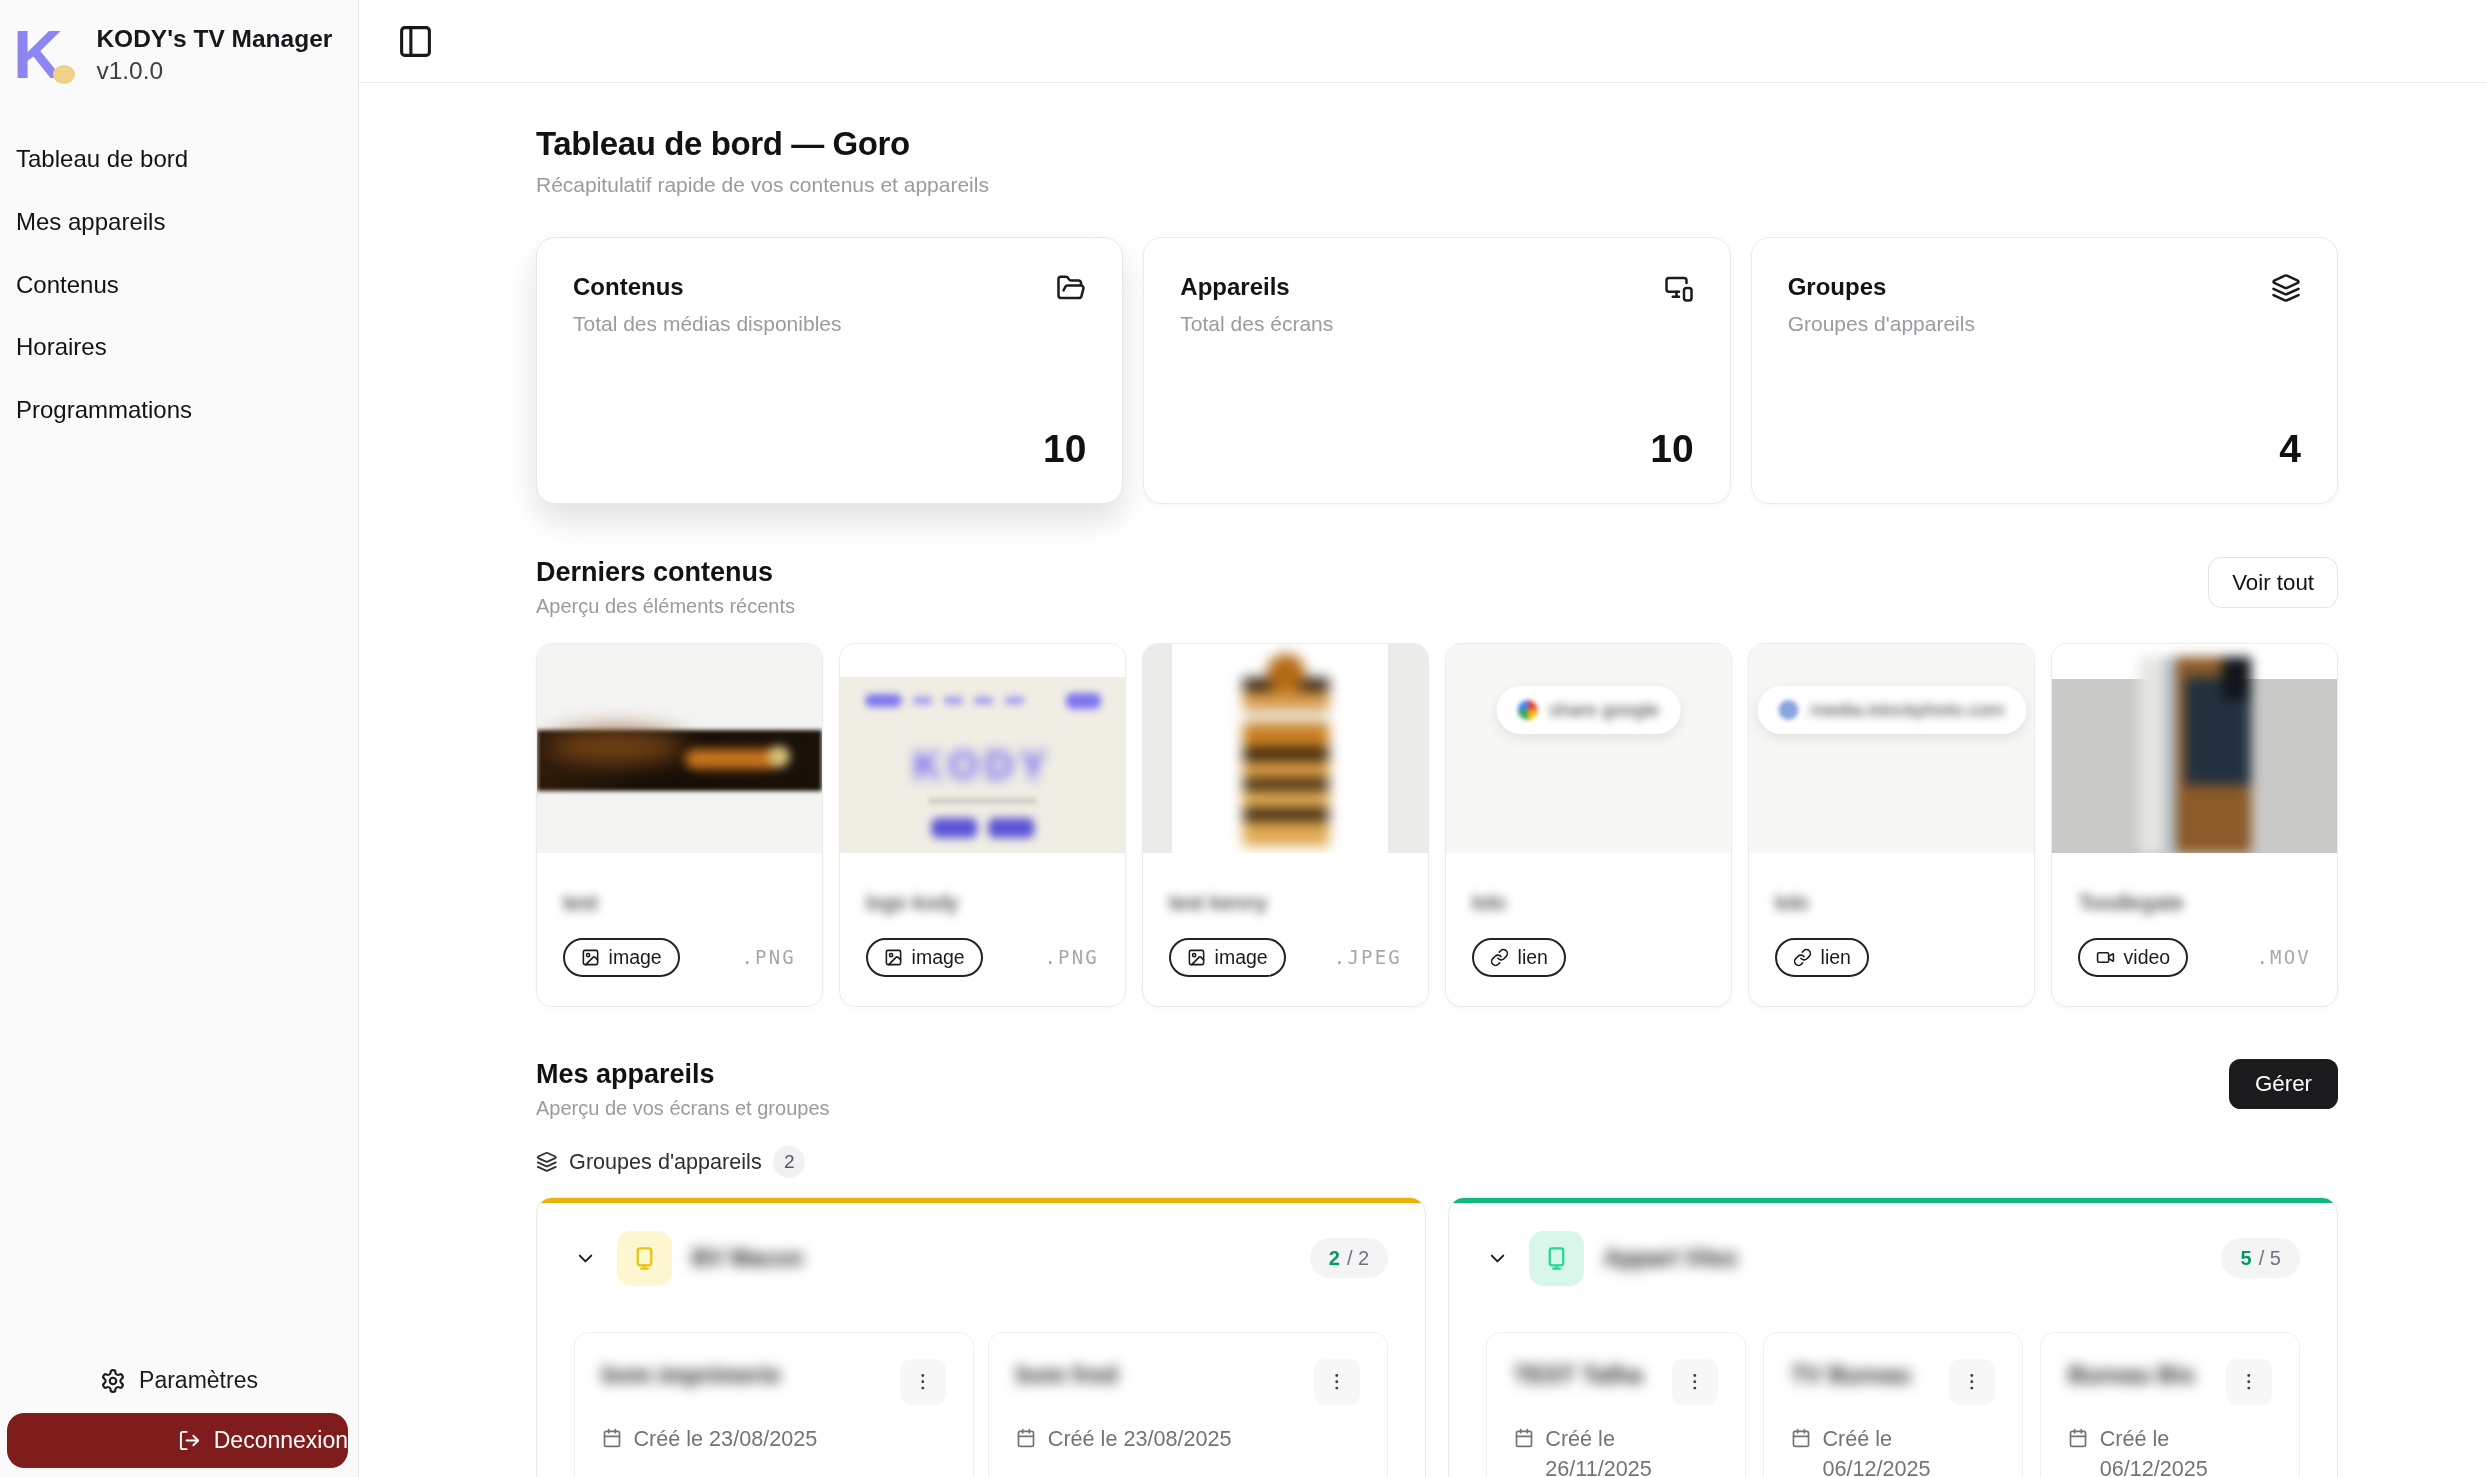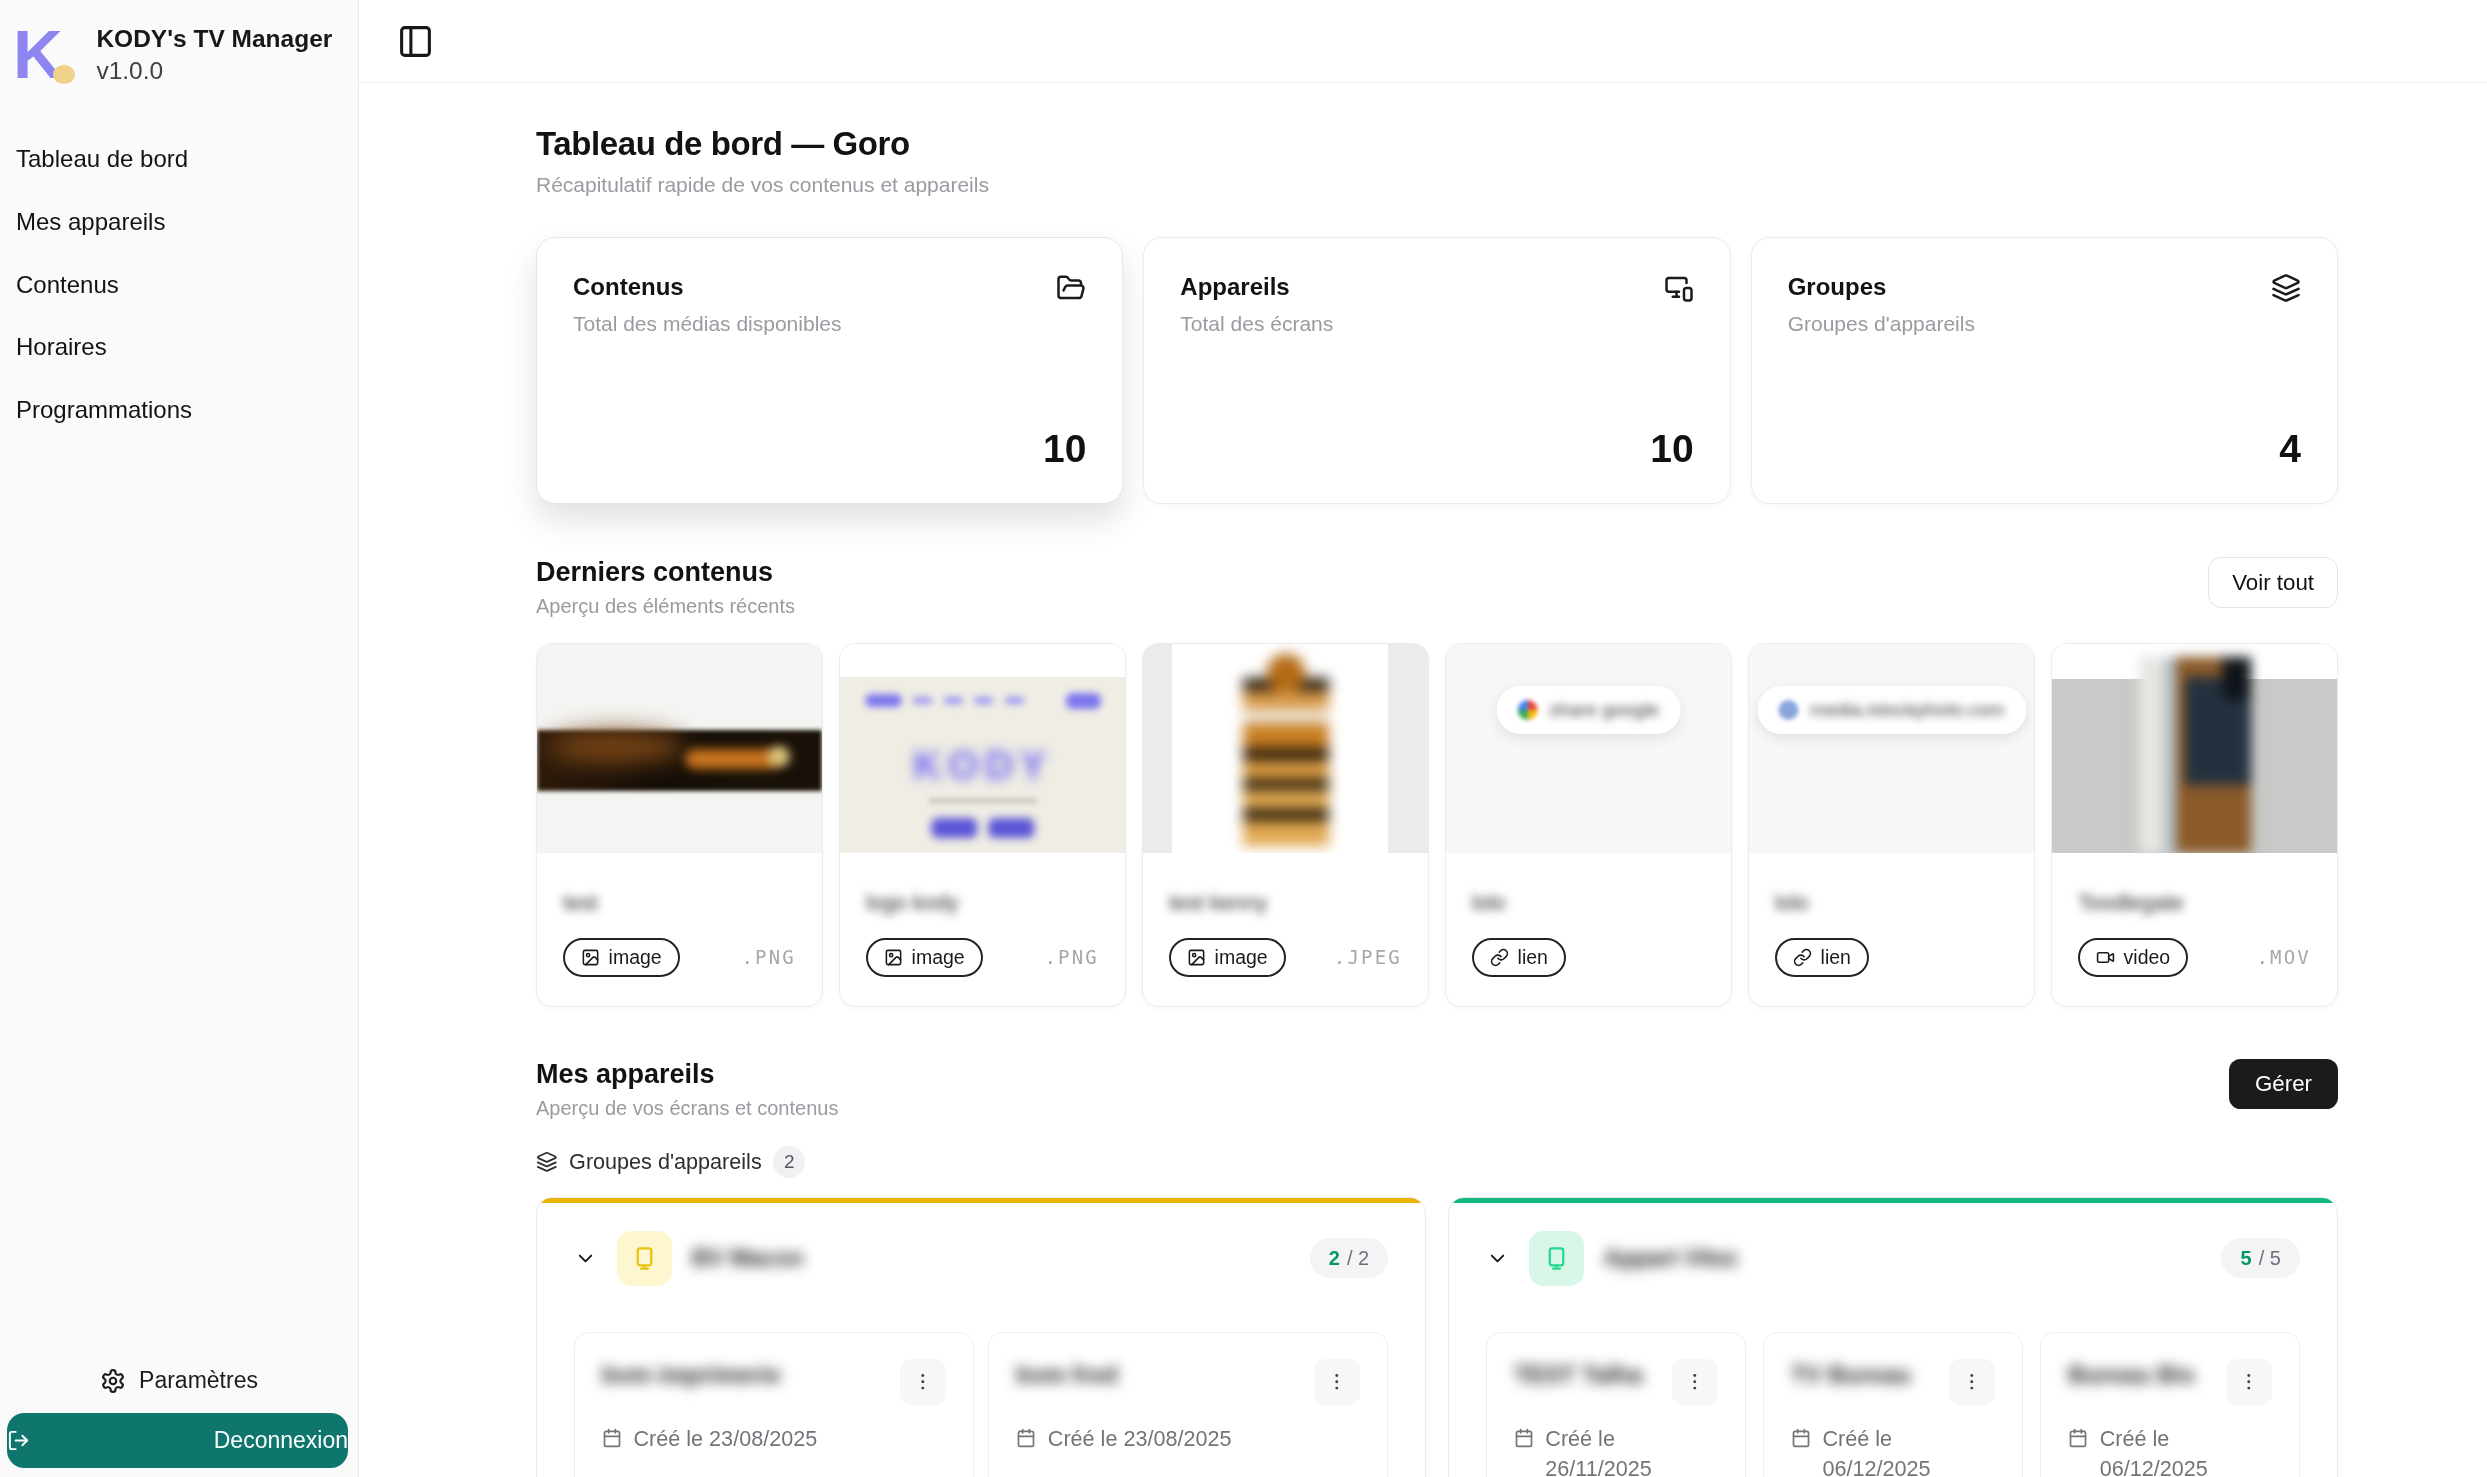--- a/index.html
+++ b/index.html
@@ -15,22 +15,22 @@
   .logo-k .kglyph { font-size:69px; font-weight:800; color:#8d86f2; line-height:69px; }
   .logo-k .kdot { position:absolute; left:40px; top:45px; width:21.6px; height:19px;
     border-radius:50%; background:#eed28a; }
   .app-title { font-size:24.5px; font-weight:700; line-height:1.3; color:#18181b; }
   .app-version { font-size:24.5px; font-weight:500; line-height:1.3; color:#404040; }
   .nav { margin-top:32px; display:flex; flex-direction:column; }
   .nav-item { font-size:24px; color:#131316; padding:17.3px 16px; cursor:pointer; }
   .side-spacer { flex:1; }
   .settings-row { display:flex; align-items:center; justify-content:center; gap:13px;
     padding:14.4px 0 19px; font-size:23px; font-weight:500; color:#1c1c1f; }
-  .logout-btn { margin:0 10px 8.6px 7.2px; height:55px; border-radius:17.3px; background:#0f766e;
-    color:#fff; display:flex; align-items:center; justify-content:space-between; gap:13px;
+  .logout-btn { margin:0 10px 8.6px 7.2px; height:55px; border-radius:17.3px; background:#7f1d1d;
+    color:#fff; display:flex; align-items:center; justify-content:flex-end; gap:13px;
     font-size:23px; font-weight:500; cursor:pointer; }
 
   
   .main { flex:1; display:flex; flex-direction:column; min-width:0; }
   .topbar { height:83px; min-height:83px; border-bottom:1.4px solid #eeeeef;
     display:flex; align-items:center; padding-left:33px; }
   .icon-btn { width:46px; height:46px; display:flex; align-items:center; justify-content:center;
     border-radius:10px; cursor:pointer; }
   .content { flex:1; padding:42px 149px 0 177px; overflow:hidden; }
 
@@ -433,21 +433,21 @@
             </div>
           </div>
 
         </div>
       </div>
 
       <div class="devices">
         <div class="section-head">
           <div>
             <div class="h2">Mes appareils</div>
-            <div class="h2-sub">Aperçu de vos écrans et contenus</div>
+            <div class="h2-sub">Aperçu de vos écrans et groupes</div>
           </div>
           <button class="btn-dark">Gérer</button>
         </div>
 
         <div class="groups-row">
           <span>
             <svg width="21.6" height="21.6" viewBox="0 0 24 24" fill="none" stroke="#2f2f33" stroke-width="2" stroke-linecap="round" stroke-linejoin="round">
                 <path d="M12.83 2.18a2 2 0 0 0-1.66 0L2.6 6.08a1 1 0 0 0 0 1.83l8.58 3.91a2 2 0 0 0 1.66 0l8.58-3.9a1 1 0 0 0 0-1.83Z"></path>
                 <path d="m22 17.65-9.17 4.16a2 2 0 0 1-1.66 0L2 17.65"></path>
                 <path d="m22 12.65-9.17 4.16a2 2 0 0 1-1.66 0L2 12.65"></path>

